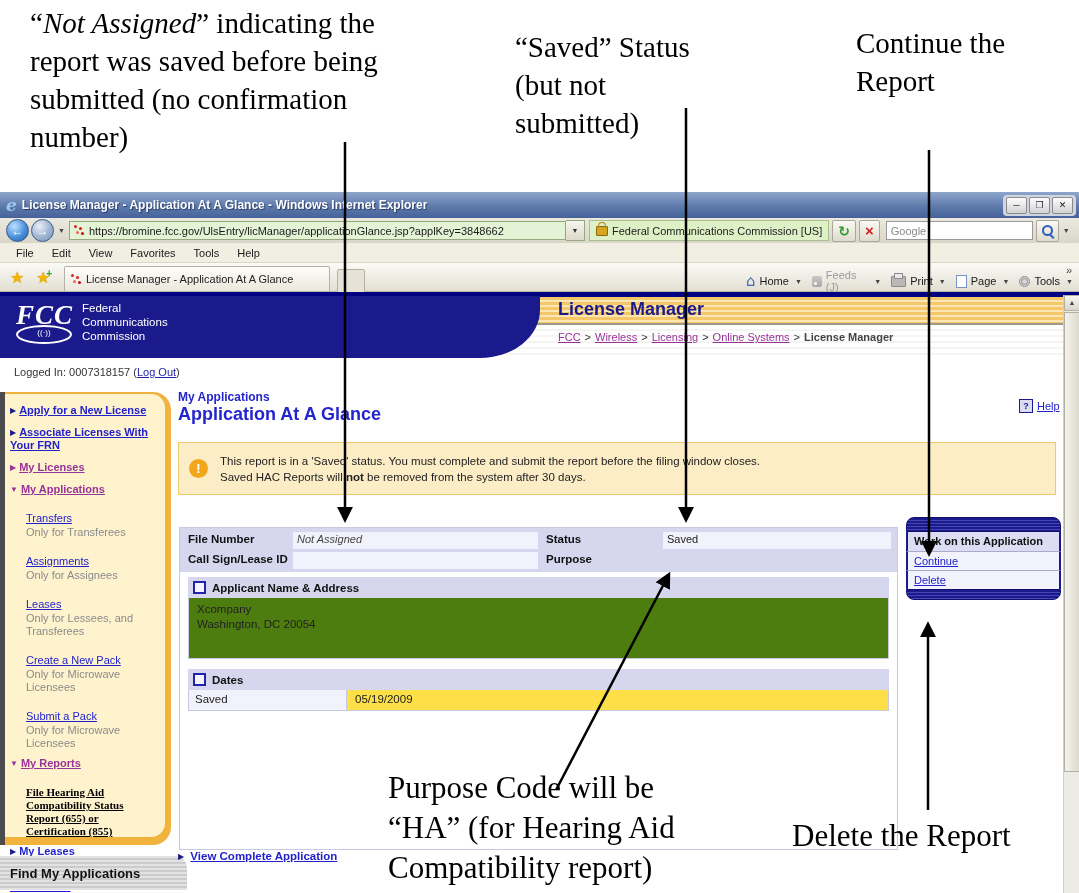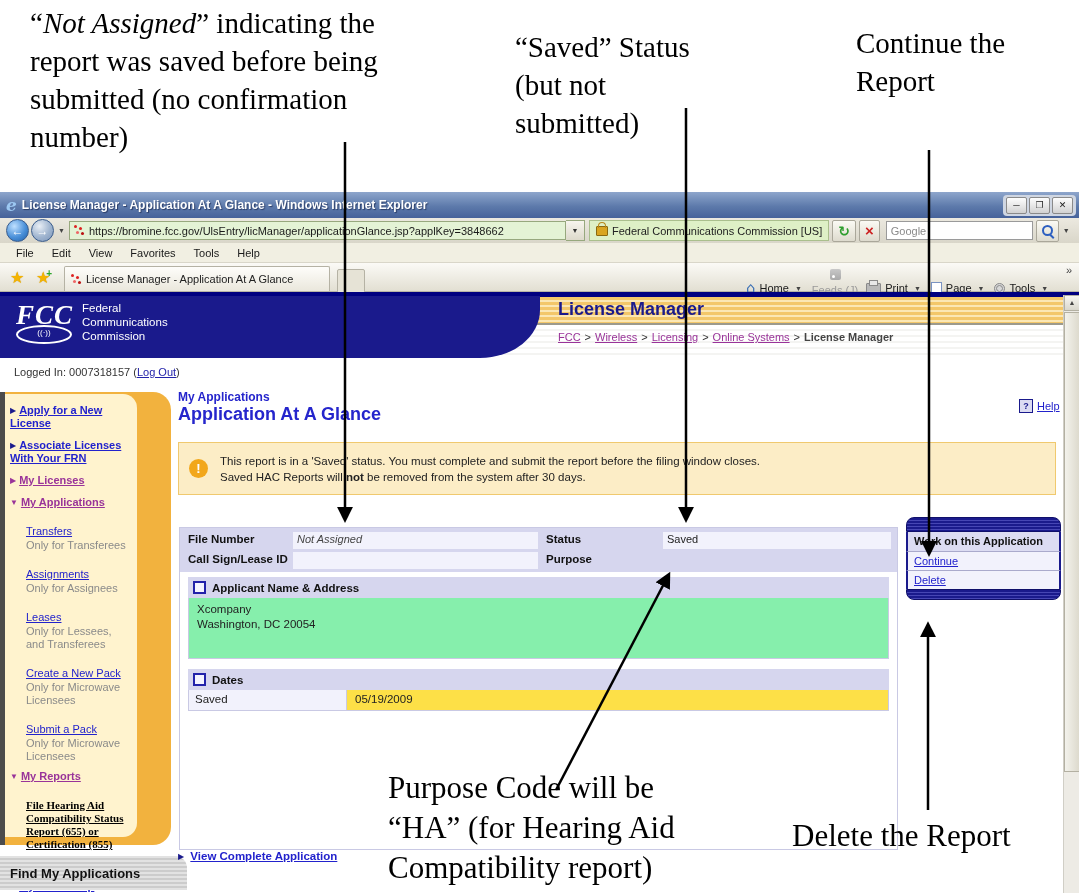--- a/index.html
+++ b/index.html
@@ -46,21 +46,21 @@
   #menubar{left:0;top:243px;width:1079px;height:20px;background:#f1efe2;border-bottom:1px solid #d9d6c9;display:flex;align-items:center;gap:2px;padding-left:8px;box-sizing:border-box;}
   .menuitem{padding:2px 8px;color:#1a1a1a;}
 
   #cmdbar{left:0;top:263px;width:1079px;height:29px;background:linear-gradient(180deg,#fbfaf6,#e2dfd2);border-bottom:1px solid #b8b5a6;box-sizing:border-box;}
   .star{color:#f5b400;font-size:16px;text-shadow:0 0 1px #b88400;}
   .star-add-plus{color:#2ca52c;font-weight:bold;font-size:10px;margin-left:-4px;vertical-align:top;}
   #tab-active{position:absolute;left:64px;top:3px;width:266px;height:25px;background:linear-gradient(#fefdfa,#eae7dc);border:1px solid #b5b2a4;border-bottom:none;border-radius:2px 2px 0 0;display:flex;align-items:center;padding:0 6px;box-sizing:border-box;}
   #tab-stub{position:absolute;left:337px;top:6px;width:26px;height:22px;background:#e6e3d6;border:1px solid #b5b2a4;border-radius:2px 2px 0 0;}
   .cmd{display:inline-flex;align-items:center;gap:4px;padding:0 4px;color:#1a1a1a;}
   .cmd .mini-caret{margin:0 2px;}
-  .cmd-dim{color:#9a9a9a;flex-direction:column;}
+  .cmd-dim{color:#9a9a9a;}
   .house{color:#3a6fb5;font-size:15px;line-height:12px;font-family:"DejaVu Sans",sans-serif;}
   .rss{width:11px;height:11px;background:linear-gradient(#c8c8c8,#a9a9a9);border-radius:2px;position:relative;}
   .rss:after{content:"";position:absolute;left:2px;bottom:2px;width:3px;height:3px;background:#fff;border-radius:50%;}
   .printer{width:13px;height:9px;background:#b9b9b9;border:1px solid #8a8a8a;border-radius:1px;position:relative;}
   .printer:before{content:"";position:absolute;left:2px;top:-4px;width:7px;height:4px;background:#e8e8e8;border:1px solid #8a8a8a;}
   .pageic{width:9px;height:11px;background:#fff;border:1px solid #7a93c2;}
   .gear{width:11px;height:11px;border:3px double #8a8a8a;border-radius:50%;box-sizing:border-box;background:#d8d8d8;}
 
   
   #goldband{left:0;top:297px;width:1079px;height:26px;background:repeating-linear-gradient(180deg,#f3c76a 0 3px,#fbe7b4 3px 5px);border-bottom:2px solid #9c9a8c;}
@@ -74,21 +74,21 @@
   #lm-title{left:558px;top:299px;color:#1a1a8c;font-weight:bold;font-size:18px;}
   #breadcrumb{left:558px;top:331px;font-size:11px;color:#333;}
   #breadcrumb a{color:#993399;text-decoration:underline;}
   #breadcrumb .sep{margin:0 4px;color:#333;}
   #breadcrumb .here{font-weight:bold;color:#444;}
   #loggedin{left:14px;top:366px;font-size:11px;color:#333;}
   #loggedin a{color:#2222aa;text-decoration:underline;}
 
   
   #sidebar-gold{left:0;top:392px;width:171px;height:453px;background:#f2b23e;border-radius:0 18px 18px 0;}
-  #sidebar{left:0;top:394px;width:137px;height:443px;background:#fff3ce;border-radius:0 14px 14px 0;padding:10px 6px 8px 10px;box-sizing:border-box;line-height:13px;}
+  #sidebar{left:0;top:394px;width:165px;height:443px;background:#fff3ce;border-radius:0 14px 14px 0;padding:10px 6px 8px 10px;box-sizing:border-box;line-height:13px;}
   #sidebar-edge{left:0;top:392px;width:5px;height:453px;background:#4c4c4c;}
   .sb-item{margin-bottom:9px;}
   .sb-item a{font-weight:bold;text-decoration:underline;}
   .sb-blue a{color:#2222cc;}
   .sb-purple a{color:#993399;}
   .tri{font-size:8px;margin-right:3px;vertical-align:1px;}
   .sb-blue .tri{color:#1a1a8c;} .sb-purple .tri{color:#993399;}
   .sb-sub{margin:16px 0 7px 16px;}
   .sb-sub a{color:#2222cc;font-weight:normal;text-decoration:underline;}
   .sb-note{color:#8a8a8a;margin-top:1px;}
@@ -106,21 +106,21 @@
   #warnbox .wtxt{font-size:11.5px;color:#222;line-height:16px;}
 
   #summary-box{left:179px;top:527px;width:719px;height:323px;border:1px solid #c9c9e4;background:#fff;box-sizing:border-box;}
   #summary-band{position:absolute;left:0;top:0;width:100%;height:44px;background:#d6d6ee;}
   .flabel{position:absolute;font-weight:bold;font-size:11.5px;color:#111;}
   .ffield{position:absolute;height:17px;background:#f2f2fc;font-size:11px;color:#222;padding:1px 4px;box-sizing:border-box;}
   .ital{font-style:italic;color:#444;}
   .sect{position:absolute;left:8px;width:701px;}
   .sect-head{height:21px;background:#d6d6ee;display:flex;align-items:center;gap:6px;padding-left:5px;font-weight:bold;font-size:11.5px;color:#111;}
   .sq-ic{width:9px;height:9px;background:#f4f4ff;border:2px solid #2222aa;}
-  .sect-body{border:1px solid #c9c9e4;border-top:none;background:#86efac;padding:4px 8px;font-size:11.5px;line-height:15px;color:#222;}
+  .sect-body{border:1px solid #c9c9e4;border-top:none;background:#4d7c0f;padding:4px 8px;font-size:11.5px;line-height:15px;color:#222;}
   .dates-row{display:flex;border:1px solid #c9c9e4;border-top:none;height:20px;font-size:11.5px;}
   .dates-row .dl{width:158px;background:#f2f2fc;padding:3px 6px;box-sizing:border-box;border-right:1px solid #c9c9e4;}
   .dates-row .dv{flex:1;background:#fde047;padding:3px 8px;}
 
   #workbox{left:906px;top:517px;width:155px;}
   .wb-bar{height:13px;background:repeating-linear-gradient(180deg,#1a1a8c 0 2px,#4646b4 2px 3px);border-radius:8px 8px 0 0;border:1px solid #10106a;}
   .wb-bar.bot{height:9px;border-radius:0 0 8px 8px;}
   #workbox .wb-head{background:#dcdcf2;border-left:2px solid #1a1a8c;border-right:2px solid #1a1a8c;padding:3px 6px;font-weight:bold;font-size:11px;color:#111;line-height:13px;}
   #workbox .wb-row{background:#f2f2fc;border-left:2px solid #1a1a8c;border-right:2px solid #1a1a8c;border-top:1px solid #aaaacc;padding:3px 6px;}
   #workbox .wb-row a{color:#2222cc;text-decoration:underline;font-size:11px;}

